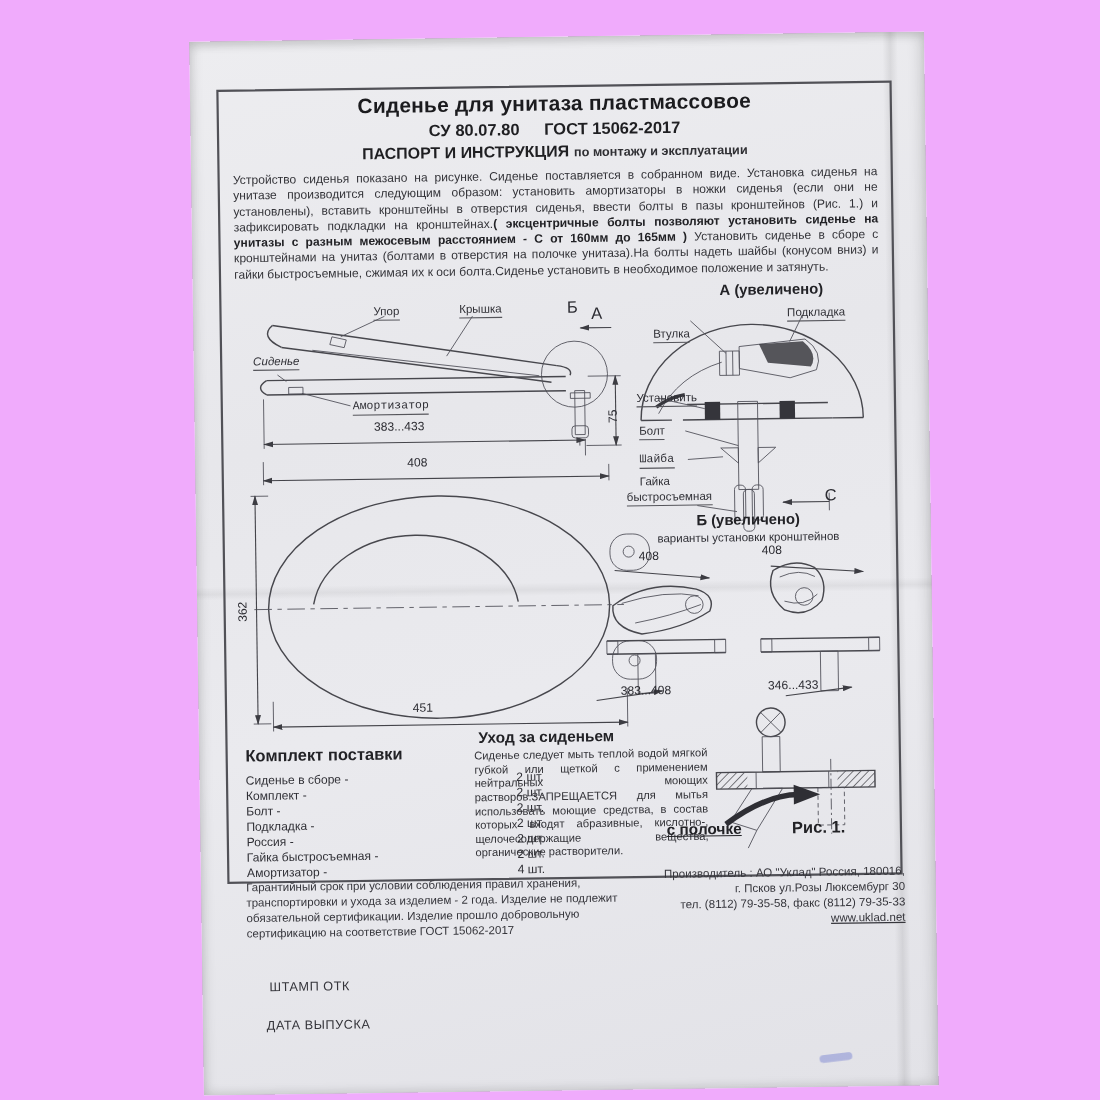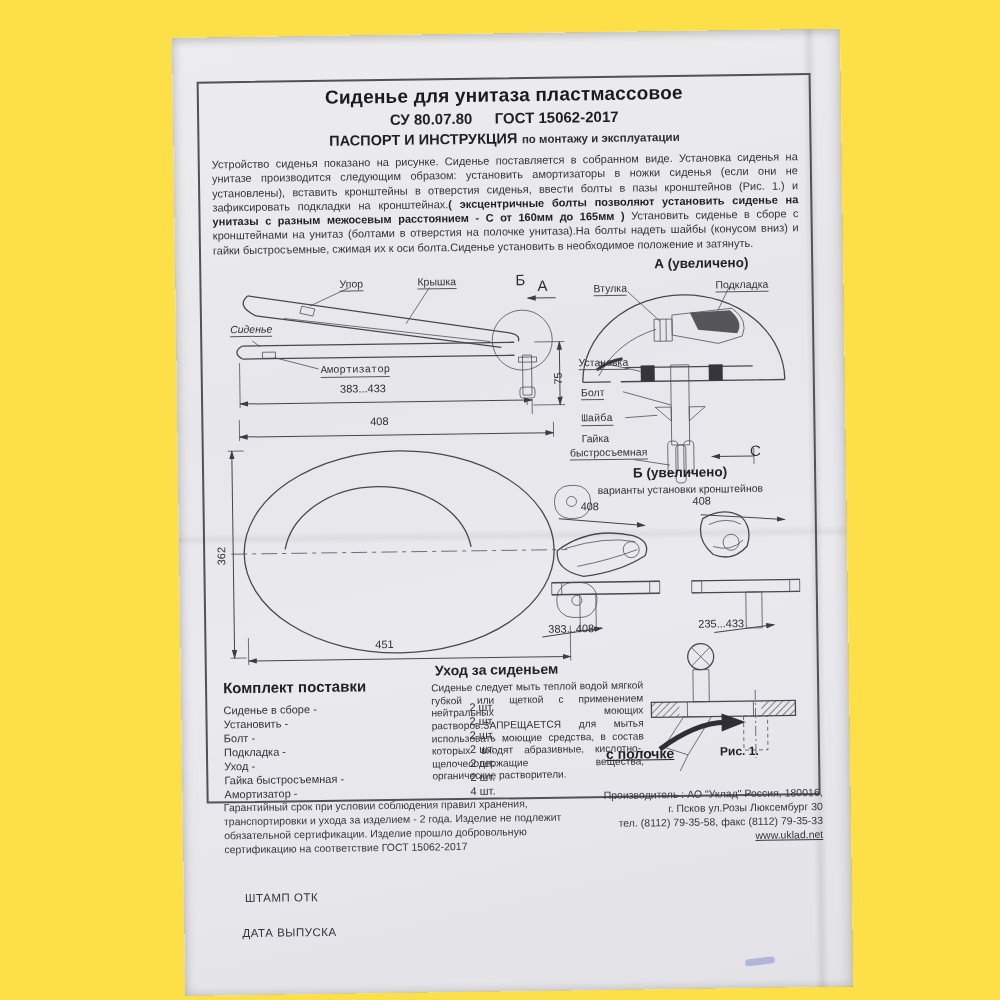--- a/index.html
+++ b/index.html
@@ -1,17 +1,17 @@
 <!DOCTYPE html>
 <html><head>
 <meta charset="utf-8">
 <style>
   html,body{margin:0;padding:0;background:#050505;width:1000px;height:1000px;overflow:hidden;
     font-family:"Liberation Sans","DejaVu Sans",sans-serif;}
-  #stage{position:relative;width:1000px;height:1000px;background:#fde047;}
+  #stage{position:relative;width:1000px;height:1000px;background:#f0abfc;}
   
   #paper{position:absolute;left:172px;top:38px;width:668px;height:958px;
     background:linear-gradient(168deg,#ededf0 0%,#e7e7eb 35%,#eaeaee 60%,#e2e2e7 100%);
     box-shadow:inset 4px 0 10px rgba(0,0,0,.09),inset -5px 0 12px rgba(0,0,0,.11),inset 0 5px 9px rgba(0,0,0,.07);
     transform:rotate(-0.8deg);transform-origin:0 0;color:#2f2f33;}
   .crease{position:absolute;pointer-events:none;}
   #crease-v{left:630px;top:0;width:14px;height:100%;
     background:linear-gradient(90deg,rgba(0,0,0,0) 0%,rgba(0,0,0,.08) 50%,rgba(0,0,0,0) 100%);}
   #crease-h{left:0;top:496px;width:100%;height:12px;
     background:linear-gradient(180deg,rgba(0,0,0,0) 0%,rgba(0,0,0,.05) 55%,rgba(0,0,0,0) 100%);}
@@ -180,23 +180,23 @@
       <line class="thin" x1="60" y1="18" x2="92" y2="48"></line>
       <line class="thin" x1="162" y1="14" x2="150" y2="38"></line>
       <line class="thin" x1="30" y1="88" x2="72" y2="98"></line>
       <line class="thin" x1="54" y1="118" x2="102" y2="132"></line>
       <line class="thin" x1="56" y1="144" x2="88" y2="142"></line>
       <line class="thin" x1="64" y1="186" x2="100" y2="192"></line>
 
       <line class="thin" x1="184" y1="176" x2="184" y2="192"></line>
       <line class="dimln" x1="184" y1="184" x2="142" y2="184" marker-end="url(#arr)"></line>
     </svg>
-    <span class="dlabel dlu abs" style="left:392px;top:204px;">Втулка</span>
+    <span class="dlabel dlu abs" style="left:392px;top:220px;">Втулка</span>
     <span class="dlabel dlu abs" style="left:514px;top:202px;">Подкладка</span>
-    <span class="dlabel dlu abs" style="left:376px;top:278px;">Установка</span>
+    <span class="dlabel dlu abs" style="left:376px;top:278px;">Установить</span>
     <span class="dlabel dlu abs" style="left:378px;top:308px;">Болт</span>
     <span class="dlabel dlu abs" style="left:378px;top:334px;font-family:Liberation Mono, monospace;">Шайба</span>
     <span class="dlabel abs" style="left:378px;top:354px;">Гайка</span>
     <span class="dlabel dlu abs" style="left:366px;top:368px;">быстросъемная</span>
     <span class="dim big abs" style="left:546px;top:366px;">С</span>
 
     <div class="sec-title ctr" style="left:366px;top:388px;width:220px;position:absolute;font-size:13.5px;">Б (увеличено)</div>
     <div class="abs" style="left:356px;top:406px;width:240px;text-align:center;font-size:10.5px;color:#303036;">варианты установки кронштейнов</div>
     <svg style="left:330px;top:408px;" width="270" height="168" viewBox="0 0 270 168">
 
@@ -219,29 +219,29 @@
       <circle class="thin" cx="196" cy="58" r="8"></circle>
       <line class="ln" x1="156" y1="96" x2="264" y2="96"></line>
       <line class="ln" x1="156" y1="108" x2="264" y2="108"></line>
       <rect class="thin" x="156" y="96" width="10" height="12" fill="url(#hatch)"></rect>
       <rect class="thin" x="254" y="96" width="10" height="12" fill="url(#hatch)"></rect>
       <rect class="thin" x="210" y="108" width="16" height="36" fill="url(#hatch)"></rect>
       <line class="dimln" x1="178" y1="148" x2="238" y2="141" marker-end="url(#arr)"></line>
     </svg>
     <span class="dim abs" style="left:376px;top:422px;">408</span>
     <span class="dim abs" style="left:488px;top:418px;">408</span>
-    <span class="dim abs" style="left:342px;top:544px;text-align:center;">383...408</span>
-    <span class="dim abs" style="left:492px;top:541px;">235...433</span>
+    <span class="dim abs" style="left:358px;top:544px;text-align:center;">383...408</span>
+    <span class="dim abs" style="left:492px;top:541px;">346...433</span>
 
     <div class="sec-title" style="left:16px;top:596px;font-size:15px;">Комплект поставки</div>
     <div class="pkg-row" style="top:621px;"><span>Сиденье в сборе -</span><span class="qty">2 шт.</span></div>
-    <div class="pkg-row" style="top:635px;"><span>Установить -</span><span class="qty">2 шт.</span></div>
+    <div class="pkg-row" style="top:635px;"><span>Комплект -</span><span class="qty">2 шт.</span></div>
     <div class="pkg-row" style="top:649px;"><span>Болт -</span><span class="qty">2 шт.</span></div>
     <div class="pkg-row" style="top:663px;"><span>Подкладка -</span><span class="qty">2 шт.</span></div>
-    <div class="pkg-row" style="top:677px;"><span>Уход -</span><span class="qty">2 шт.</span></div>
+    <div class="pkg-row" style="top:677px;"><span>Россия -</span><span class="qty">2 шт.</span></div>
     <div class="pkg-row" style="top:691px;"><span>Гайка быстросъемная -</span><span class="qty">2 шт.</span></div>
     <div class="pkg-row" style="top:705px;"><span>Амортизатор -</span><span class="qty">4 шт.</span></div>
 
     <div class="sec-title" style="left:228px;top:582px;font-size:14px;">Уход за сиденьем</div>
     <div id="care-text" class="abs">Сиденье следует мыть теплой водой мягкой губкой или щеткой с применением нейтральных моющих растворов.ЗАПРЕЩАЕТСЯ для мытья использовать моющие средства, в состав которых входят абразивные, кислотно-, щелочесодержащие вещества, органические растворители.</div>
 
     <svg style="left:436px;top:552px;" width="172" height="146" viewBox="0 0 172 146">
       <circle class="ln" cx="58" cy="28" r="13"></circle>
       <line class="thin" x1="49" y1="19" x2="67" y2="37"></line>
       <line class="thin" x1="67" y1="19" x2="49" y2="37"></line>
@@ -252,21 +252,21 @@
       <line class="thin" x1="44" y1="73" x2="44" y2="88"></line>
       <line class="thin" x1="110" y1="73" x2="110" y2="88"></line>
       <path class="thin" d="M40,88 L68,88 L44,126 L20,118 Z" fill="url(#hatch)"></path>
       <rect class="thin" x="100" y="88" width="24" height="34" stroke-dasharray="4 3"></rect>
       <line class="thin" x1="112" y1="62" x2="112" y2="130" stroke-dasharray="10 3 2 3"></line>
       <path d="M16,120 Q52,94 82,94" stroke="#2e2e34" stroke-width="5" fill="none"></path>
       <path d="M78,85 L102,94 L78,103 Z" fill="#2e2e34"></path>
       <line class="thin" x1="44" y1="126" x2="36" y2="142"></line>
     </svg>
     <span class="abs" style="left:398px;top:668px;font-size:14px;font-weight:bold;text-decoration:underline;color:#222226;">с полочке</span>
-    <span class="abs" style="left:512px;top:668px;font-size:12px;font-weight:bold;color:#222226;">Рис. 1.</span>
+    <span class="abs" style="left:512px;top:668px;font-size:15px;font-weight:bold;color:#222226;">Рис. 1.</span>
 
   </div>
 
   <div class="abs foot" style="left:41px;top:764px;width:352px;position:absolute;">
     <span>Гарантийный срок при условии соблюдения правил хранения, транспортировки и ухода за изделием - 2 года.</span>
     <span>Изделие не подлежит обязательной сертификации.</span>
     <span>Изделие прошло добровольную сертификацию на соответствие ГОСТ 15062-2017</span>
   </div>
   <div id="mfr" class="abs foot" style="left:368px;top:757px;width:272px;position:absolute;">
     <div>Производитель : АО "Уклад" Россия, 180016,</div>

